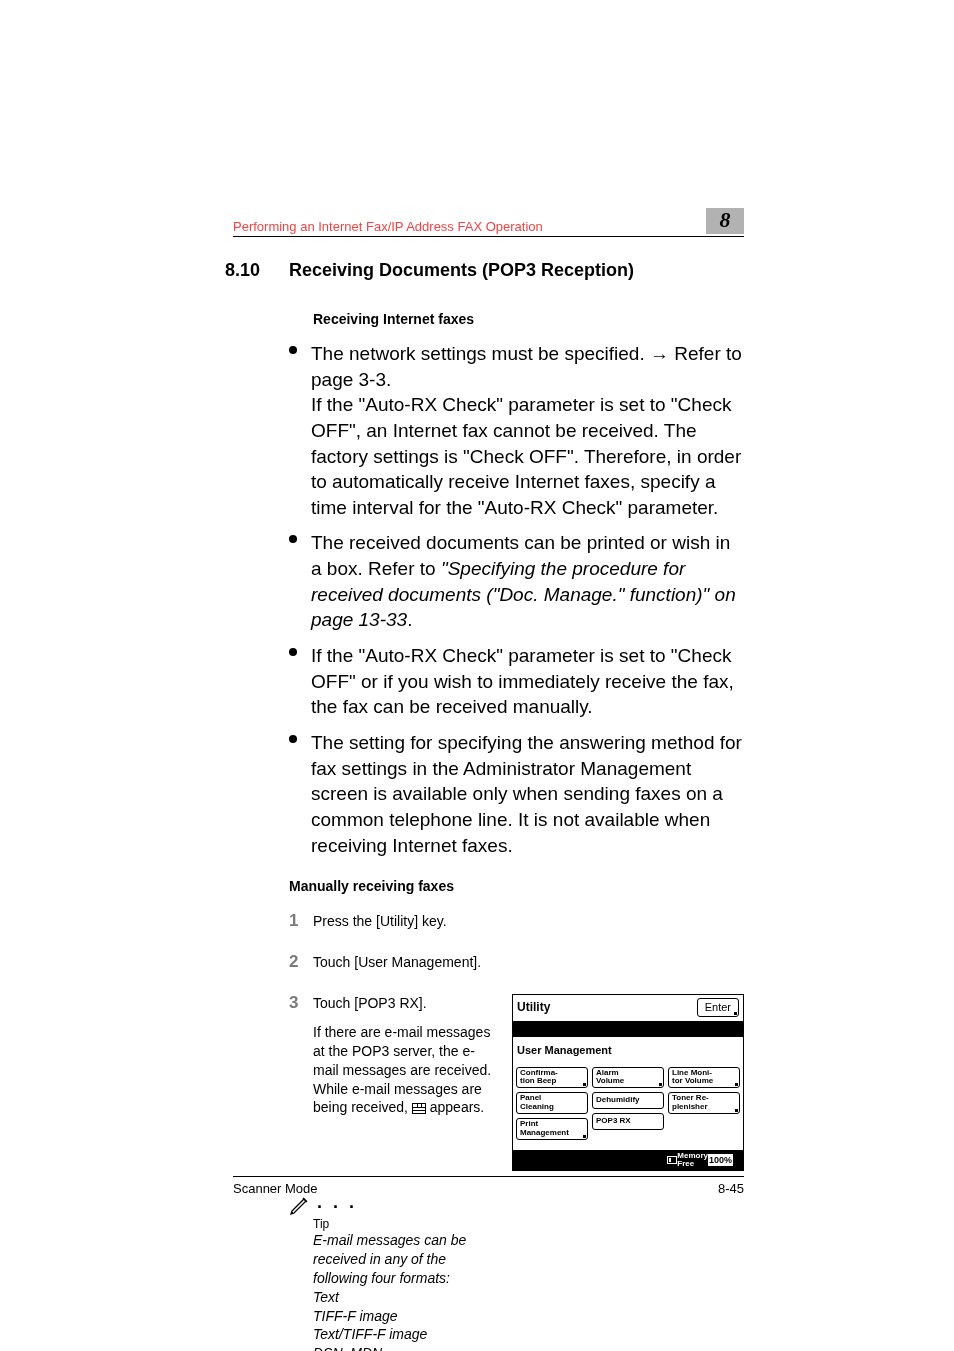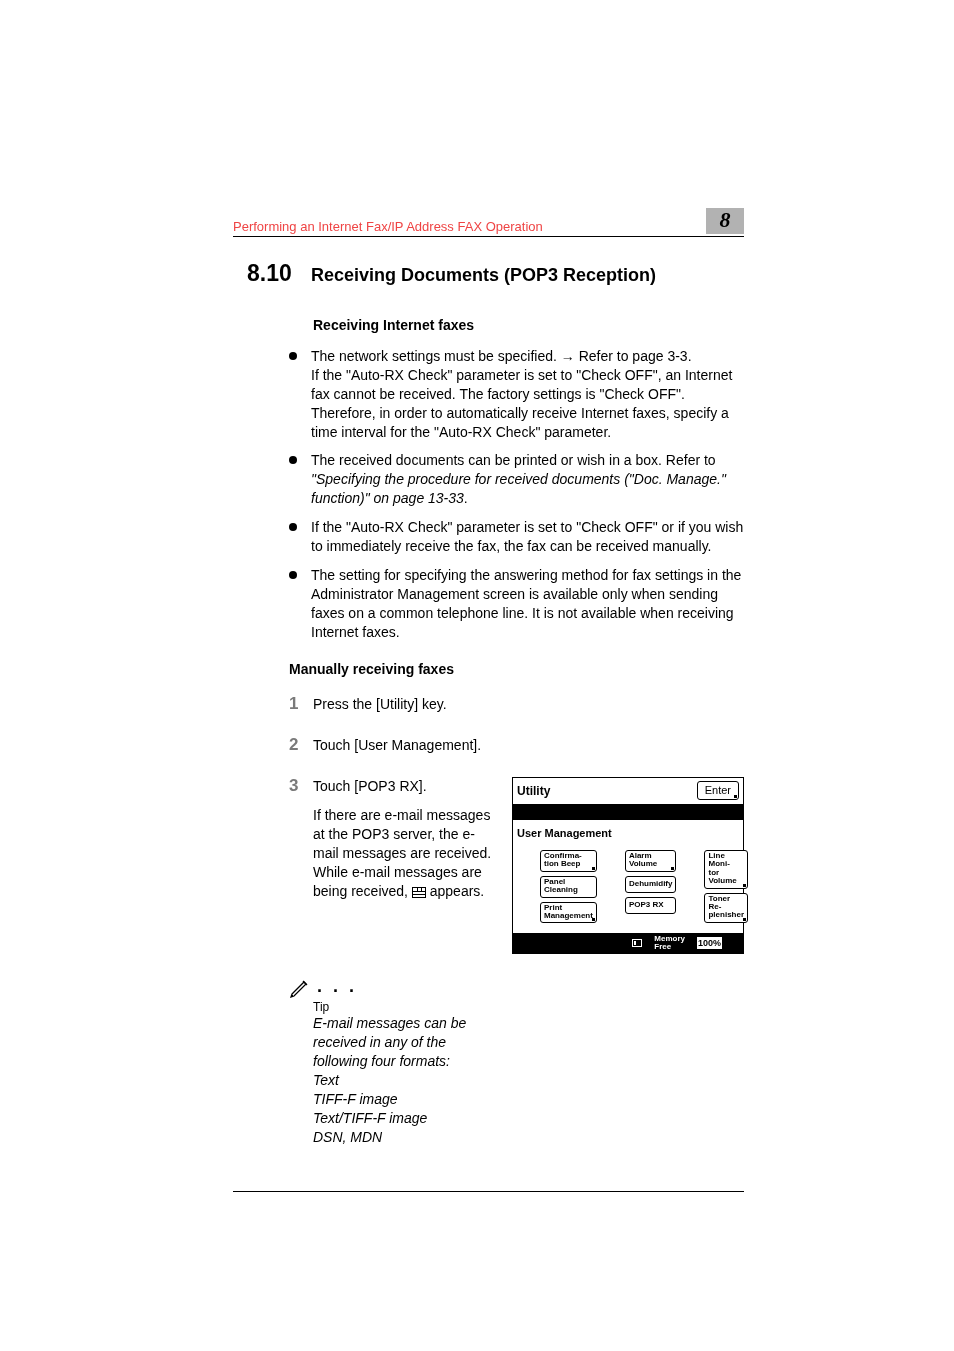--- a/index.html
+++ b/index.html
@@ -53,24 +53,23 @@
   .main {
     margin-top: 50px;
   }
   .section-row {
     display: flex;
     align-items: baseline;
     margin-bottom: 30px;
   }
   .section-num {
     font-weight: bold;
-    font-size: 23px;
+    font-size: 18px;
     width: 64px;
     flex-shrink: 0;
-    margin-left: 22px;
   }
   .section-title {
     font-weight: bold;
     font-size: 18px;
   }
   .sub-heading {
     font-weight: bold;
     font-size: 14px;
     margin-left: 88px;
     margin-bottom: 14px;
@@ -83,21 +82,21 @@
     margin-bottom: 18px;
   }
   ul.bullets {
     list-style: none;
     margin-left: 64px;
     margin-bottom: 10px;
   }
   ul.bullets li {
     position: relative;
     padding-left: 22px;
-    font-size: 14px;
+    font-size: 19px;
     line-height: 1.35;
     margin-bottom: 10px;
   }
   ul.bullets li::before {
     content: '';
     position: absolute;
     left: 0;
     top: 5px;
     width: 8px;
     height: 8px;
@@ -235,40 +234,39 @@
     border-radius: 3px;
     font-size: 8px;
     font-weight: bold;
     line-height: 1.05;
     padding: 1px 3px 2px 3px;
     min-height: 17px;
     display: flex;
     align-items: center;
     position: relative;
     background: #fff;
-    margin-left: 24px;
   }
   .lcd-btn.corner::after {
     content: '';
     position: absolute;
     right: 1px;
     bottom: 1px;
     width: 3px;
     height: 3px;
     background: #000;
   }
   .lcd-status {
     background: #000;
     color: #fff;
     font-size: 8px;
     display: flex;
     justify-content: flex-end;
     align-items: center;
-    gap: 12px;
-    padding: 2px 21px;
+    gap: 0;
+    padding: 2px 10px;
   }
   .lcd-status .mem-icon {
     width: 10px;
     height: 8px;
     border: 1px solid #fff;
     display: inline-block;
     position: relative;
   }
   .lcd-status .mem-icon::before {
     content: '';
@@ -442,15 +440,19 @@
 Text
 TIFF-F image
 Text/TIFF-F image
 DSN, MDN</div>
     </div>
 
   </div>
 
   <div class="footer">
     <div class="footer-line"></div>
+    <div class="footer-row">
+      <span>Scanner Mode</span>
+      <span>8-45</span>
+    </div>
   </div>
 
 </div>
 
 </body></html>

